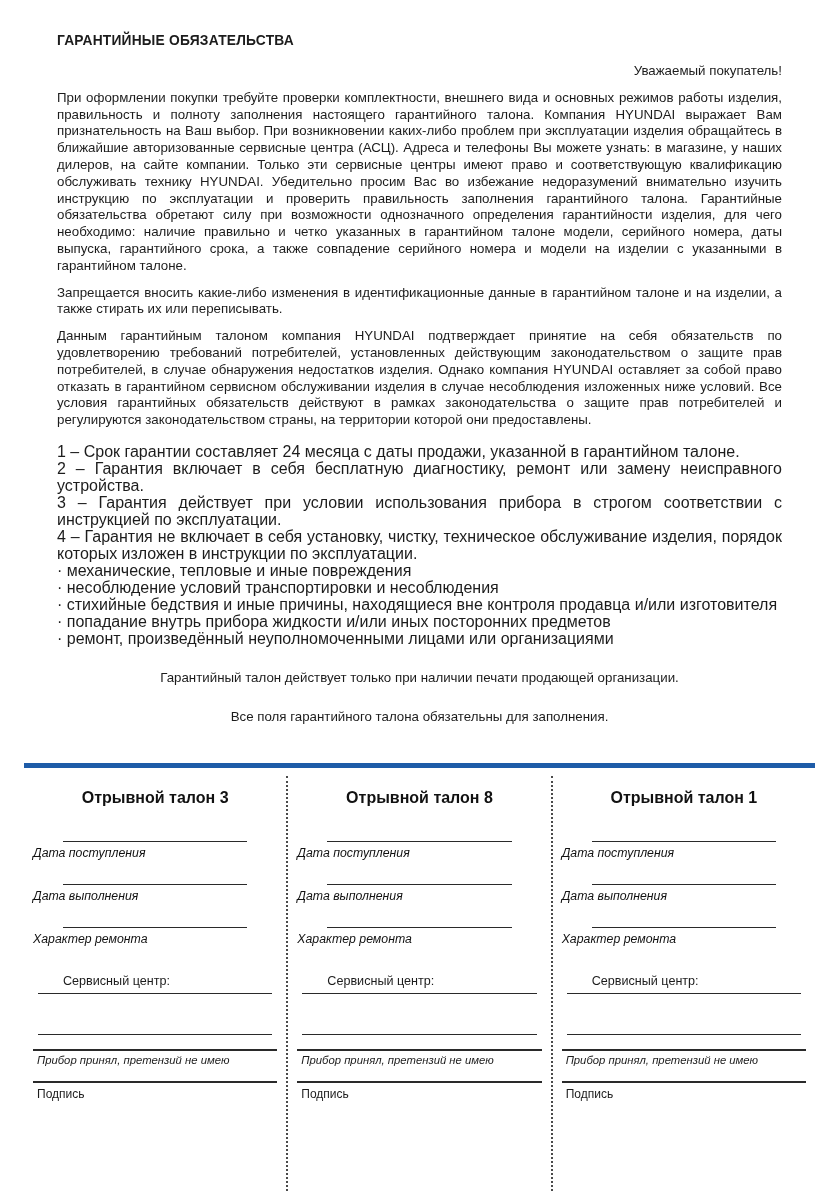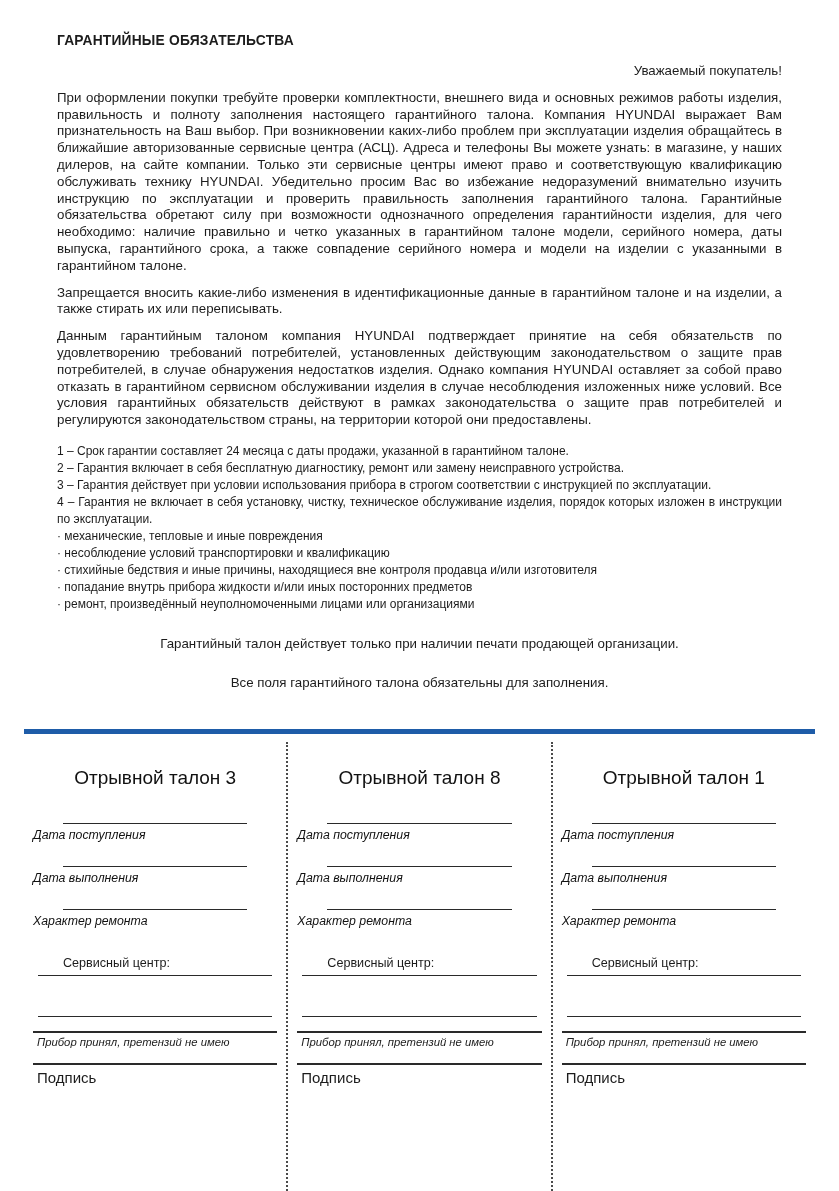--- a/index.html
+++ b/index.html
@@ -11,69 +11,69 @@
     overflow: hidden;
   }
   .page { display: flex; flex-direction: column; height: 1191px; }
 
   .doc { padding: 33px 57px 0 57px; }
   .doc-title { font-size: 13.8px; font-weight: 700; letter-spacing: .2px; margin-bottom: 15px; }
   .para { font-size: 13.3px; line-height: 16.8px; text-align: justify; margin-bottom: 10px; }
   .greeting { text-align: right; }
 
   .cond-list { margin-top: 14px; }
-  .cond-item, .excl-item { font-size: 12px; line-height: 17px; text-align: justify; }
+  .cond-item, .excl-item { font-size: 16px; line-height: 17px; text-align: justify; }
 
   .notes { margin-top: 12px; }
   .note { font-size: 13.3px; line-height: 17px; margin-top: 22px; text-align: center; }
 
   .blue-divider { height: 5px; background: #1e5ca8; margin: 38px 24px 0 24px; flex: 0 0 auto; }
 
   .coupons { display: flex; margin: 8px 24px 0 24px; flex: 1 1 auto; }
   .coupon { flex: 1 1 0; padding: 0 9px; }
   .coupon + .coupon { border-left: 2px dotted #4a4a4a; }
 
-  .coupon-title { text-align: center; font-weight: 400; font-size: 19px; margin-top: 25px; color: #111; }
+  .coupon-title { text-align: center; font-weight: 700; font-size: 16px; margin-top: 13px; color: #111; }
 
   .write-line { border-bottom: 1.5px solid #2a2a2a; height: 0; }
   .wl-narrow { margin-left: 30px; margin-right: 30px; }
   .wl-wide { margin-left: 5px; margin-right: 5px; }
 
   .field-date { margin-top: 34px; }
   .field-date + .field-date { margin-top: 24px; }
   .date-label { font-style: italic; font-size: 12.3px; margin-top: 4px; color: #111; }
 
   .service-label { font-size: 12.6px; margin: 28px 0 0 30px; }
   .service-line { margin-top: 5px; }
   .blank-line { margin-top: 40px; }
 
   .accept-line { margin-top: 14px; border-bottom-width: 2px; }
   .accept-label { font-style: italic; font-size: 11.3px; margin: 3px 0 0 4px; }
   .sign-line { margin-top: 15px; border-bottom-width: 2px; }
-  .sign-label { font-size: 15px; margin: 4px 0 12px 4px; }
+  .sign-label { font-size: 12px; margin: 4px 0 12px 4px; }
 </style>
 </head>
 <body>
 
 <div class="page">
 
   <div class="doc">
     <div class="doc-title">ГАРАНТИЙНЫЕ ОБЯЗАТЕЛЬСТВА</div>
     <p class="para greeting">Уважаемый покупатель!</p>
     <p class="para">При оформлении покупки требуйте проверки комплектности, внешнего вида и основных режимов работы изделия, правильность и полноту заполнения настоящего гарантийного талона. Компания HYUNDAI выражает Вам признательность на Ваш выбор. При возникновении каких-либо проблем при эксплуатации изделия обращайтесь в ближайшие авторизованные сервисные центра (АСЦ). Адреса и телефоны Вы можете узнать: в магазине, у наших дилеров, на сайте компании. Только эти сервисные центры имеют право и соответствующую квалификацию обслуживать технику HYUNDAI. Убедительно просим Вас во избежание недоразумений внимательно изучить инструкцию по эксплуатации и проверить правильность заполнения гарантийного талона. Гарантийные обязательства обретают силу при возможности однозначного определения гарантийности изделия, для чего необходимо: наличие правильно и четко указанных в гарантийном талоне модели, серийного номера, даты выпуска, гарантийного срока, а также совпадение серийного номера и модели на изделии с указанными в гарантийном талоне.</p>
     <p class="para">Запрещается вносить какие-либо изменения в идентификационные данные в гарантийном талоне и на изделии, а также стирать их или переписывать.</p>
     <p class="para">Данным гарантийным талоном компания HYUNDAI подтверждает принятие на себя обязательств по удовлетворению требований потребителей, установленных действующим законодательством о защите прав потребителей, в случае обнаружения недостатков изделия. Однако компания HYUNDAI оставляет за собой право отказать в гарантийном сервисном обслуживании изделия в случае несоблюдения изложенных ниже условий. Все условия гарантийных обязательств действуют в рамках законодательства о защите прав потребителей и регулируются законодательством страны, на территории которой они предоставлены.</p>
 
     <div class="cond-list">
       <div class="cond-item">1 – Срок гарантии составляет 24 месяца с даты продажи, указанной в гарантийном талоне.</div>
       <div class="cond-item">2 – Гарантия включает в себя бесплатную диагностику, ремонт или замену неисправного устройства.</div>
       <div class="cond-item">3 – Гарантия действует при условии использования прибора в строгом соответствии с инструкцией по эксплуатации.</div>
       <div class="cond-item">4 – Гарантия не включает в себя установку, чистку, техническое обслуживание изделия, порядок которых изложен в инструкции по эксплуатации.</div>
       <div class="excl-item">· механические, тепловые и иные повреждения</div>
-      <div class="excl-item">· несоблюдение условий транспортировки и квалификацию</div>
+      <div class="excl-item">· несоблюдение условий транспортировки и несоблюдения</div>
       <div class="excl-item">· стихийные бедствия и иные причины, находящиеся вне контроля продавца и/или изготовителя</div>
       <div class="excl-item">· попадание внутрь прибора жидкости и/или иных посторонних предметов</div>
       <div class="excl-item">· ремонт, произведённый неуполномоченными лицами или организациями</div>
     </div>
 
     <div class="notes">
       <div class="note">Гарантийный талон действует только при наличии печати продающей организации.</div>
       <div class="note">Все поля гарантийного талона обязательны для заполнения.</div>
     </div>
   </div>

